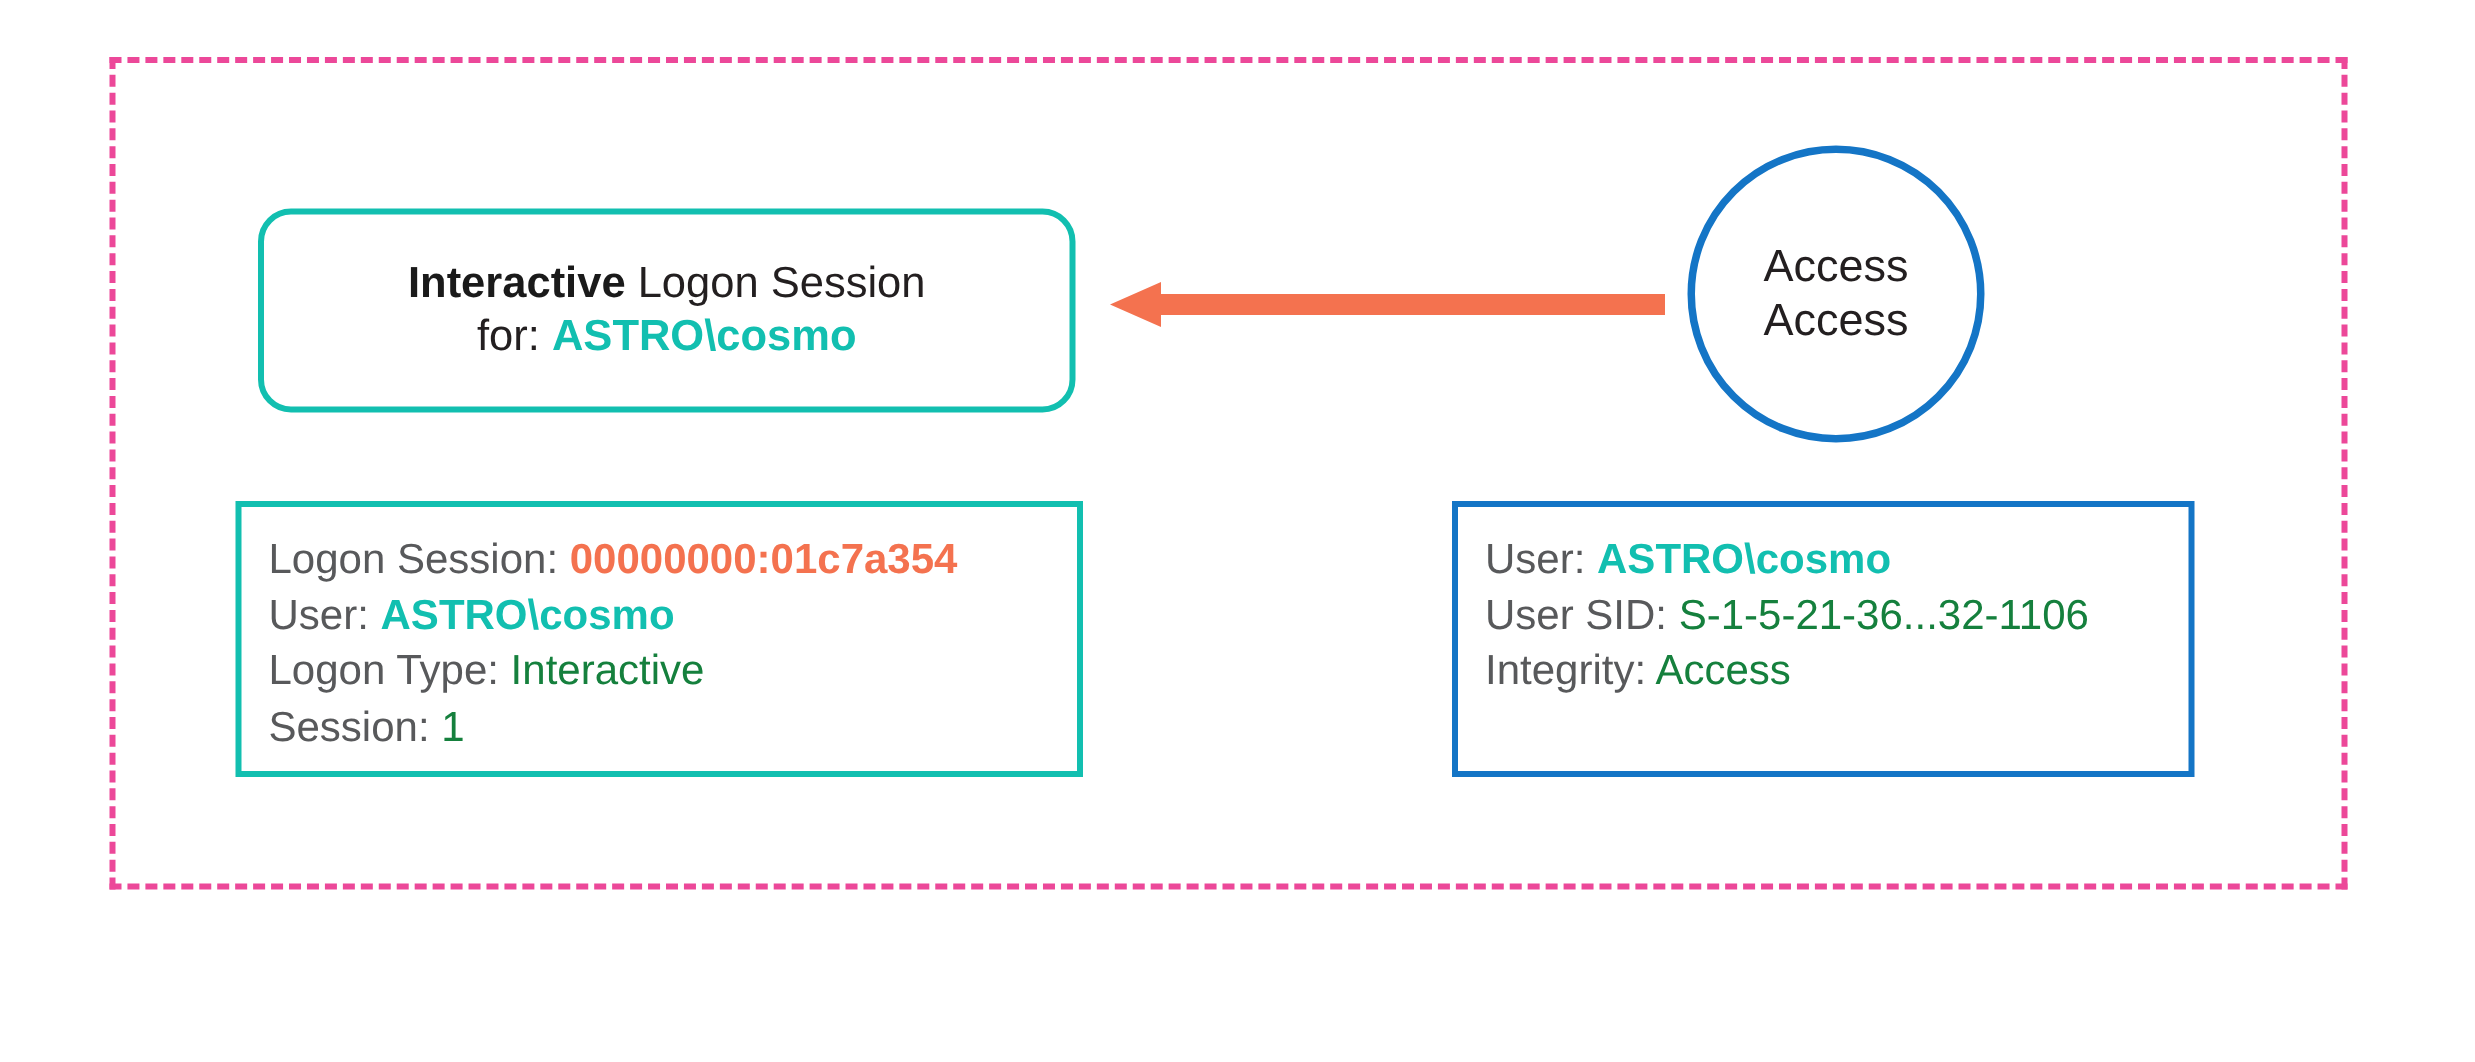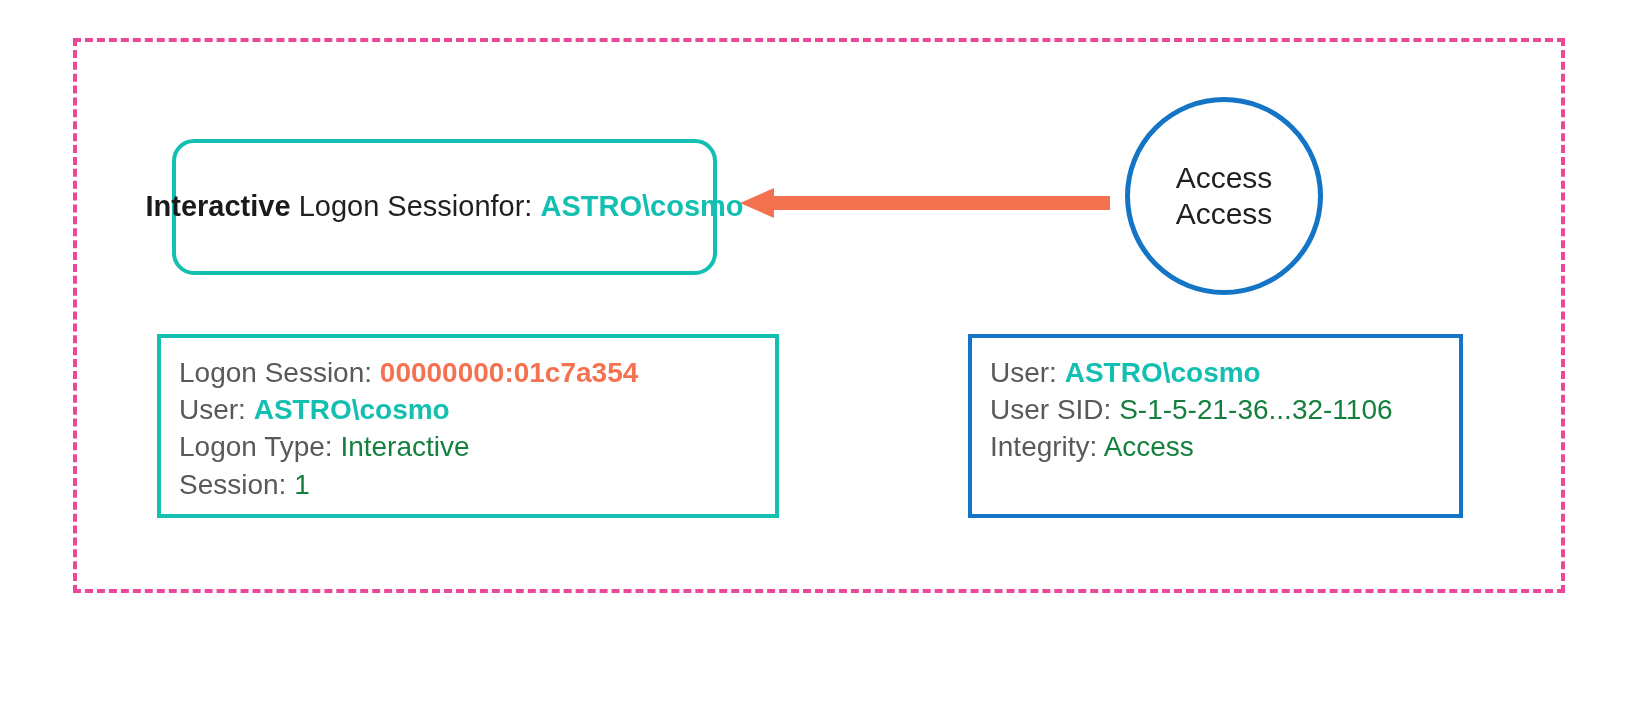--- a/index.html
+++ b/index.html
@@ -32,21 +32,21 @@
     position: absolute;
     left: 172px;
     top: 139px;
     width: 545px;
     height: 136px;
     box-sizing: border-box;
     border: 4px solid #12bfb0;
     border-radius: 22px;
     background: #ffffff;
     display: flex;
-    flex-direction: row;
+    flex-direction: column;
     align-items: center;
     justify-content: center;
     text-align: center;
     line-height: 1.22;
   }
   #logon-session-box .line {
     font-size: 29px;
     color: #231f20;
     white-space: nowrap;
   }
@@ -91,21 +91,21 @@
   
   .detail-panel {
     position: absolute;
     box-sizing: border-box;
     background: #ffffff;
     padding: 16px 18px 14px 18px;
   }
   #logon-session-details {
     left: 157px;
     top: 334px;
-    width: 622px;
+    width: 565px;
     height: 184px;
     border: 4px solid #12bfb0;
   }
   #access-token-details {
     left: 968px;
     top: 334px;
     width: 495px;
     height: 184px;
     border: 4px solid #1475c6;
   }

